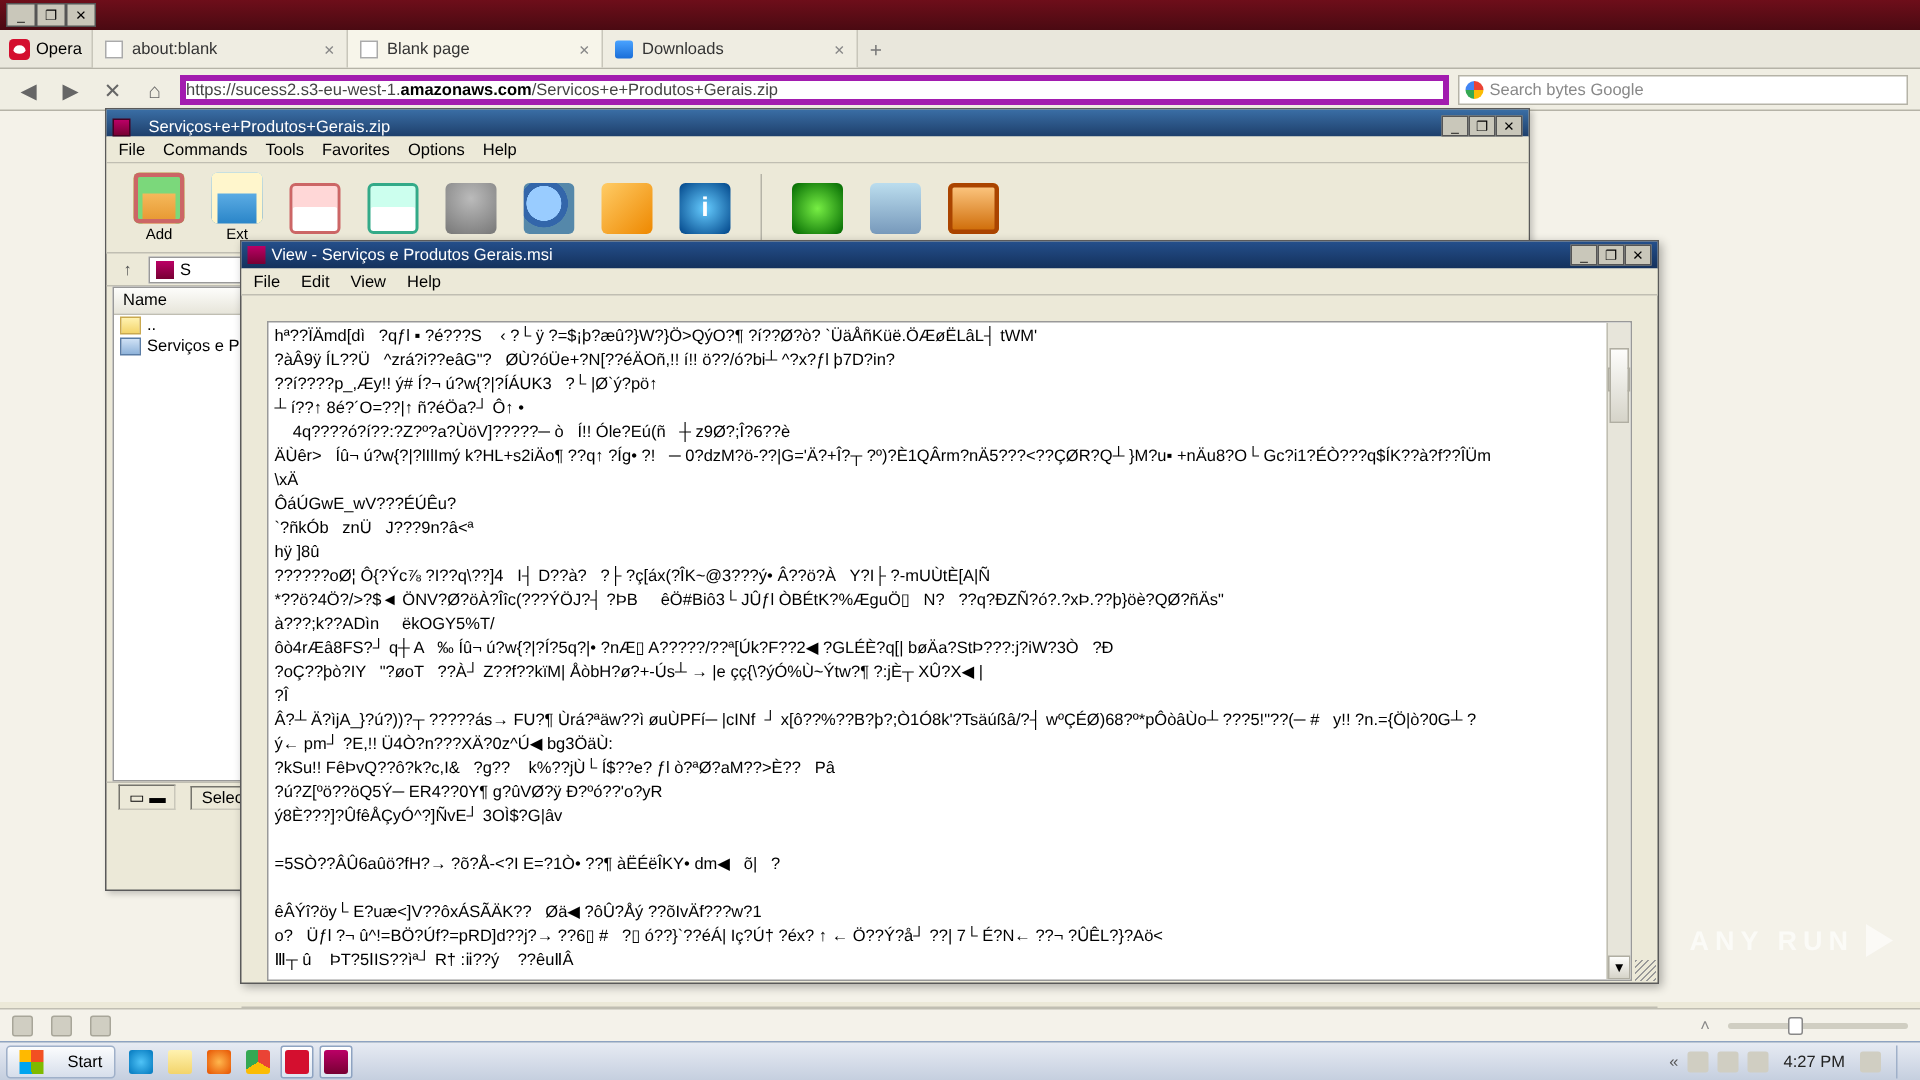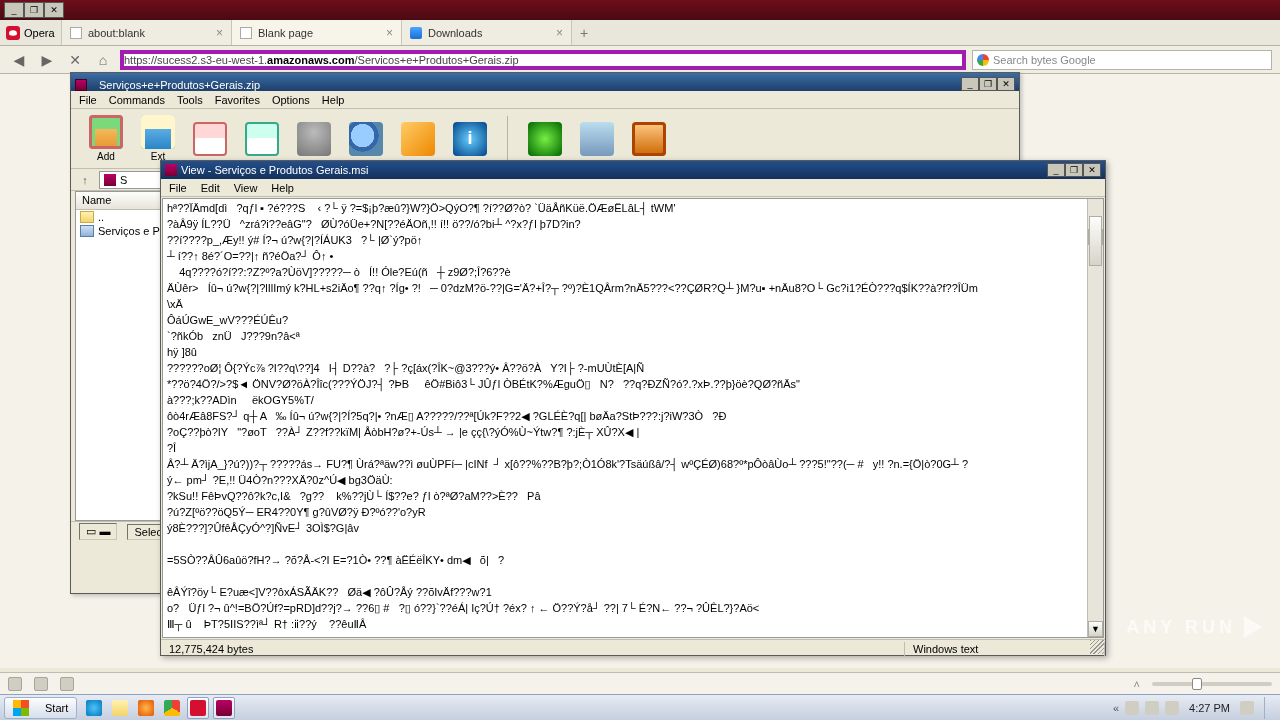--- a/index.html
+++ b/index.html
@@ -73,21 +73,21 @@
 .rar-status { height: 20px; display:flex; align-items:center; padding:0 8px; font-size:11px; border-top:1px solid #c0beb2; gap:10px;}
 .rar-status .seg { border:1px inset #c9c7ba; padding:1px 6px; background:#ece9d8;}
 
 
 .viewer-window { position:absolute; left:160px; top:86px; width:946px; height:496px; background:#ECE9D8; border:1px solid #5a5a5a; box-shadow:2px 2px 6px rgba(0,0,0,.3);}
 .viewer-title { height:18px; background:linear-gradient(#244f8b,#14315c); color:#fff; display:flex; align-items:center; padding:0 4px; font-size:11px; gap:4px;}
 .viewer-title .icon{width:12px;height:12px;background:linear-gradient(#b06,#703);}
 .viewer-title .winctl{margin-left:auto; display:flex;}
 .viewer-title .winbtn{width:18px;height:14px;background:#c9c7ba;border:1px solid #555;display:flex;align-items:center;justify-content:center;font-size:9px;color:#000;}
 .viewer-menu{height:18px;display:flex;align-items:center;gap:14px;padding:0 8px;font-size:11px;background:#ECE9D8;border-bottom:1px solid #c0beb2;}
-.viewer-body{height:440px;background:#fff;border:1px solid #999;margin:1px;overflow:hidden;position:relative;font-family:"Courier New",monospace;font-size:11px;line-height:15px;white-space:pre;color:#000;padding:2px 4px;}
+.viewer-body{height:440px;background:#fff;border:1px solid #999;margin:17px;overflow:hidden;position:relative;font-family:"Courier New",monospace;font-size:11px;line-height:15px;white-space:pre;color:#000;padding:2px 4px;}
 .viewer-scroll{position:absolute;right:0;top:0;bottom:0;width:16px;background:#e7e5da;border-left:1px solid #c0beb2;}
 .viewer-scroll .btn{height:16px;background:linear-gradient(#fdfdfb,#d6d4c9);border:1px solid #b0aea2;display:flex;align-items:center;justify-content:center;font-size:9px;}
 .viewer-scroll .thumb{position:absolute;left:1px;right:1px;top:17px;height:50px;background:linear-gradient(#fdfdfb,#d6d4c9);border:1px solid #b0aea2;}
 .viewer-status{height:18px;display:flex;align-items:center;font-size:11px;border-top:1px solid #c0beb2;}
 .viewer-status .cell{padding:1px 8px;border-right:1px solid #c0beb2;flex:1;}
 .viewer-status .cell.r{flex:0 0 200px;}
 .viewer-resize{position:absolute;right:1px;bottom:1px;width:14px;height:14px;background:repeating-linear-gradient(135deg,#999 0 1px,transparent 1px 3px);}
 
 
 .watermark{position:absolute; right:18px; bottom:30px; color:rgba(255,255,255,.65); font-size:18px; font-weight:600; letter-spacing:4px; display:flex; align-items:center; gap:8px; pointer-events:none;}

